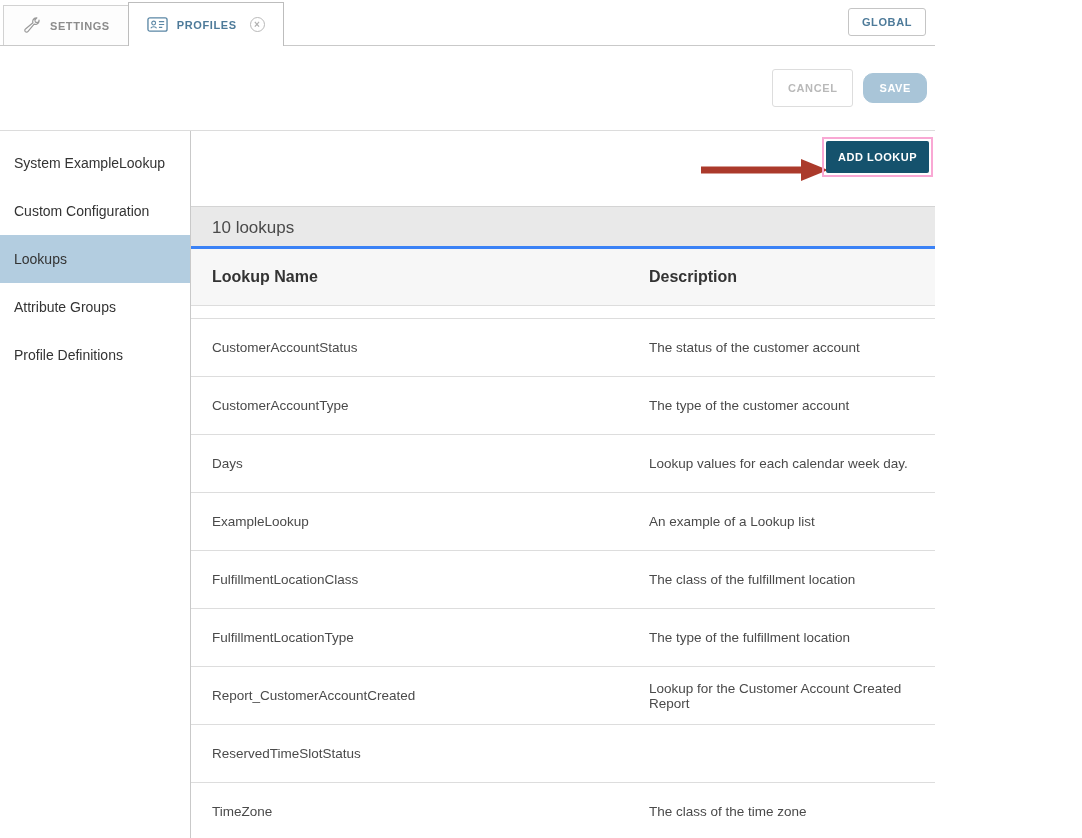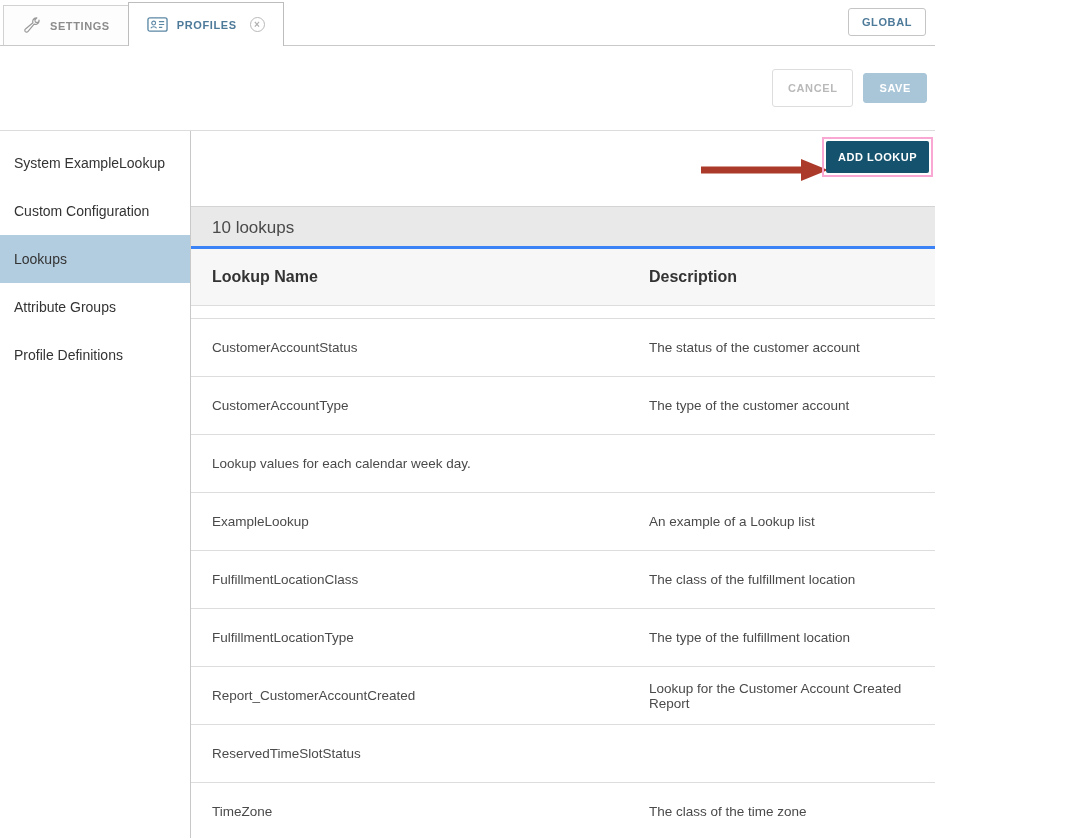--- a/index.html
+++ b/index.html
@@ -19,21 +19,21 @@
                width:15px; height:15px; border:1px solid #b9b9b9; border-radius:50%;
                color:#b0b0b0; font-size:10px; line-height:1; margin-left:4px; cursor:pointer; background:#fff; }
   .global-btn { margin-left:auto; margin-right:9px; align-self:flex-start; margin-top:8px;
                 padding:7px 13px; background:#fff; border:1px solid #c5c5c5; border-radius:3px;
                 color:#4d7a99; font-size:11px; font-weight:700; letter-spacing:.6px; cursor:pointer; }
 
   
   .actionbar { height:84px; display:flex; justify-content:flex-end; align-items:center; gap:10px; padding-right:8px; background:#fff; }
   .btn-cancel { padding:12px 15px; background:#fff; border:1px solid #ddd; border-radius:3px;
                 color:#b9b9b9; font-size:11px; font-weight:700; letter-spacing:.6px; cursor:pointer; }
-  .btn-save { padding:8px 15px; background:#a9c5d8; border:1px solid #a9c5d8; border-radius:3px;
+  .btn-save { padding:8px 15px; background:#a9c5d8; border:1px solid #a9c5d8; border-radius:10px;
               color:#fff; font-size:11px; font-weight:700; letter-spacing:.6px; cursor:pointer; }
 
   
   .content { display:flex; height:708px; border-top:1px solid #dcdcdc; }
   .sidebar { width:191px; border-right:1px solid #c9c9c9; padding-top:8px; flex-shrink:0; }
   .sidebar-item { height:48px; line-height:48px; padding-left:14px; font-size:14px; color:#333; cursor:pointer; }
   .sidebar-item.active { background:#b3cde0; }
 
   main { flex:1; position:relative; }
 
@@ -125,20 +125,21 @@
       <div class="rows">
         <div class="row">
           <span>CustomerAccountStatus</span>
           <span>The status of the customer account</span>
         </div>
         <div class="row">
           <span>CustomerAccountType</span>
           <span>The type of the customer account</span>
         </div>
         <div class="row">
+          <span>Days</span>
           <span>Lookup values for each calendar week day.</span>
         </div>
         <div class="row">
           <span>ExampleLookup</span>
           <span>An example of a Lookup list</span>
         </div>
         <div class="row">
           <span>FulfillmentLocationClass</span>
           <span>The class of the fulfillment location</span>
         </div>

